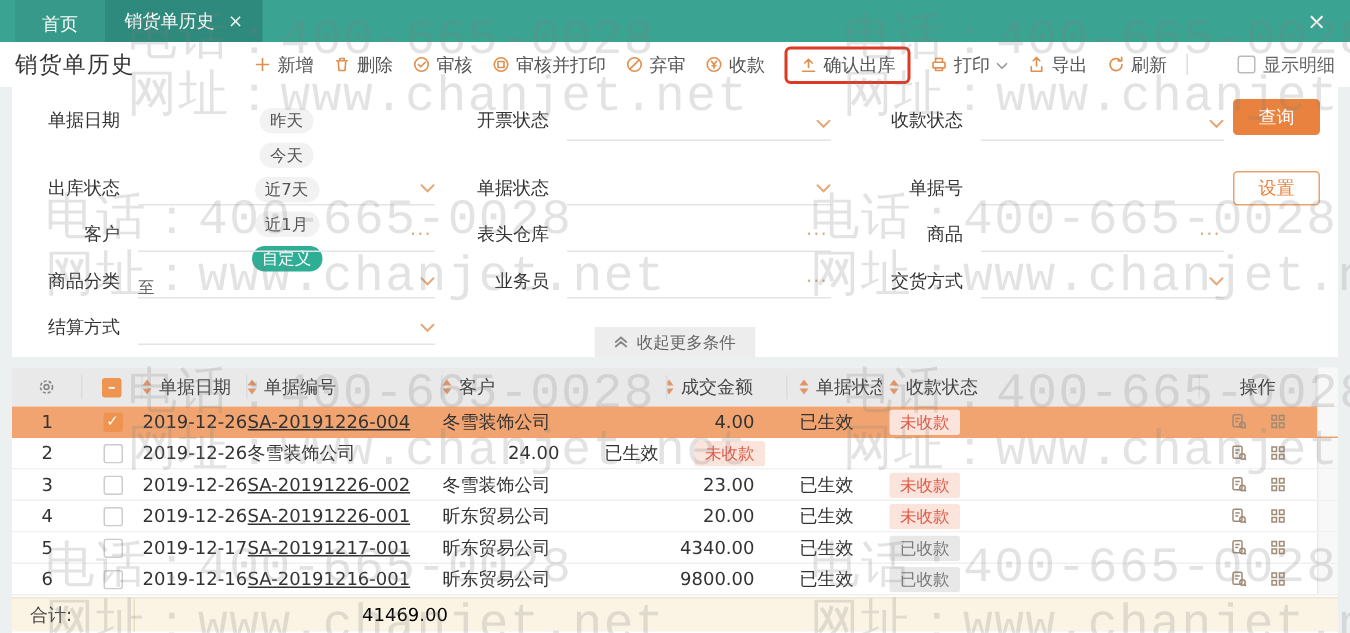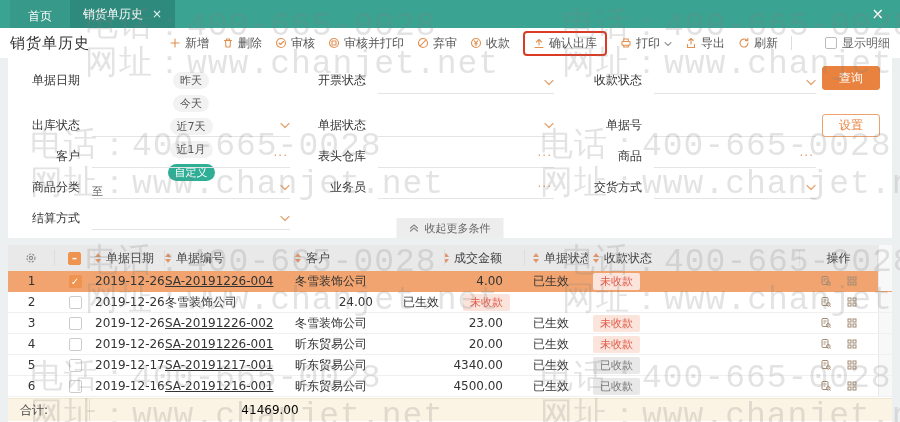--- a/index.html
+++ b/index.html
@@ -489,21 +489,21 @@
   </div>
 
   <div class="tr">
     <div class="td c-num">6</div>
     <div class="td c-cb">
         <span class="cb"></span>
       </div>
     <div class="td c-date">2019-12-16</div>
     <div class="td c-doc"><a class="doclink">SA-20191216-001</a></div>
     <div class="td c-cust">昕东贸易公司</div>
-    <div class="td c-amt">4500.00</div>
+    <div class="td c-amt">9800.00</div>
     <div class="td c-status">已生效</div>
     <div class="td c-pay"><span class="badge paid">已收款</span></div>
     <div class="td c-ops">
       <svg width="12" height="12" viewBox="0 0 12 12">
           <rect x="2" y="1.5" width="6" height="8" rx="1"></rect>
           <path d="M3.5 4h3M3.5 6h2"></path>
           <circle cx="8.3" cy="8.3" r="1.8"></circle>
           <path d="M9.6 9.6l1 1"></path>
         </svg>
       <svg width="12" height="12" viewBox="0 0 12 12">

